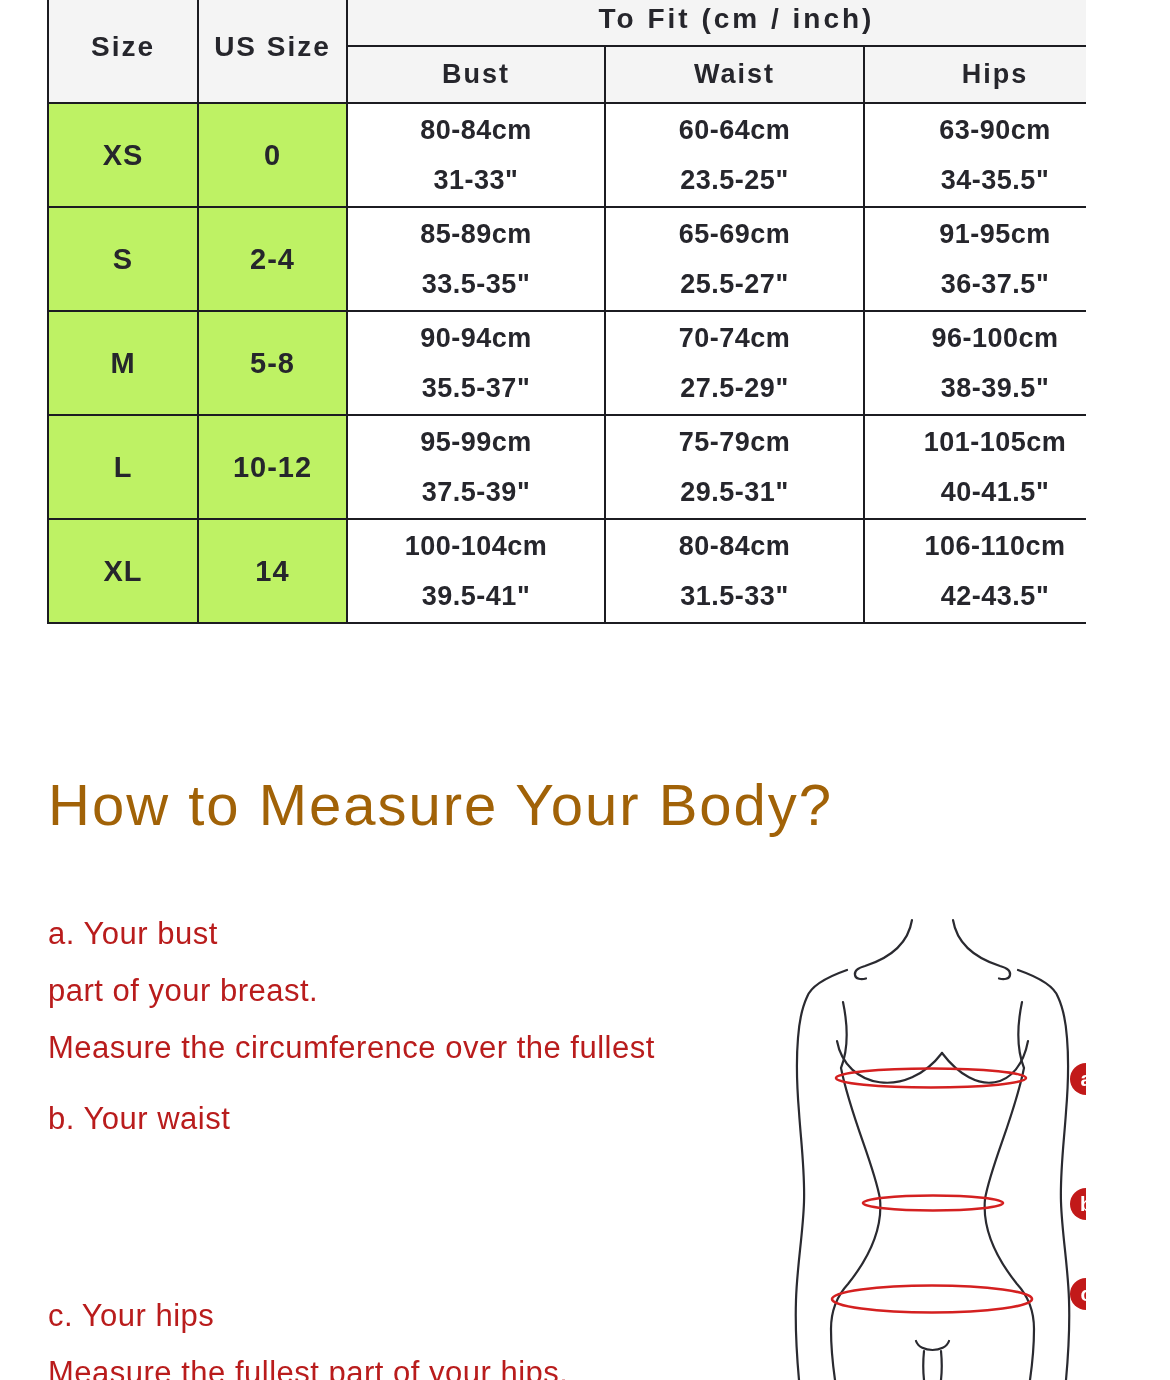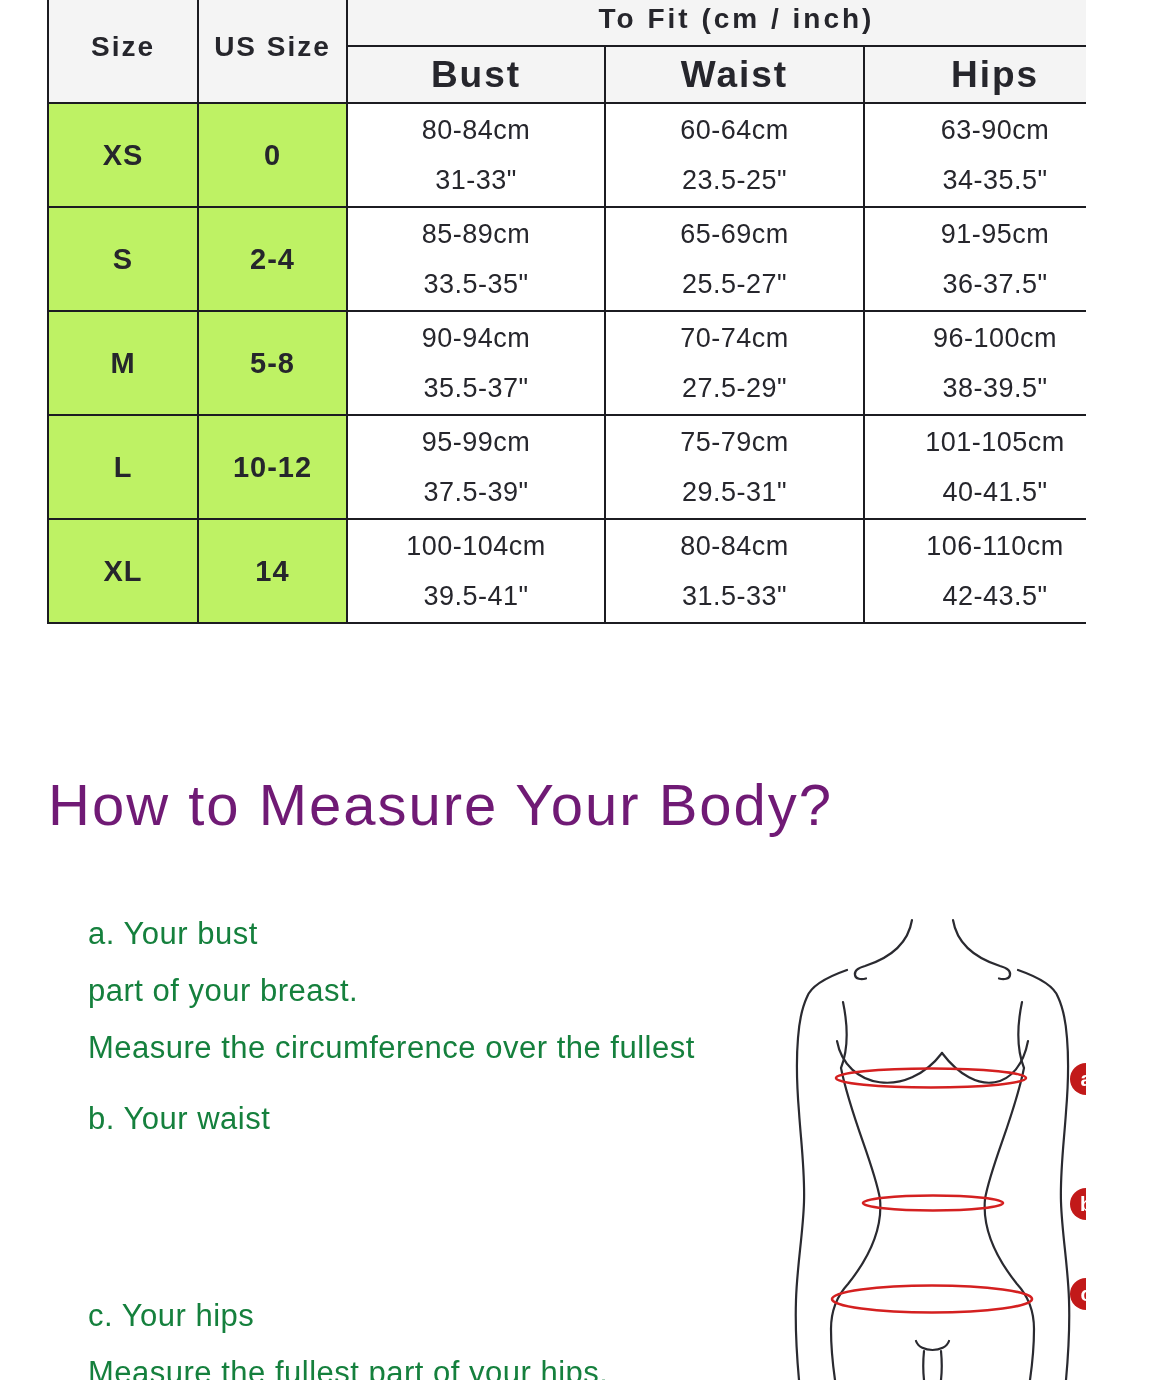--- a/index.html
+++ b/index.html
@@ -14,36 +14,36 @@
     border: 2px solid #1c1c21;
     text-align: center; vertical-align: middle;
     color: #26262c;
   }
   .size-chart th { background: #f4f4f4; font-weight: 700; }
   .row-tofit { height: 55px; }
   .row-subhead { height: 57px; }
   .row-data { height: 104px; }
   .th-span { font-size: 28px; letter-spacing: 2px; }
   .th-tofit { font-size: 28px; letter-spacing: 3px; }
-  .th-part { font-size: 37px; letter-spacing: 2px; }
+  .th-part { font-size: 27px; letter-spacing: 2px; }
   .cell-label { font-size: 29px; font-weight: 700; letter-spacing: 1px; background: #bef264; }
   .cell-meas { background: #ffffff; }
-  .cell-meas .ln { font-size: 27px; line-height: 50px; letter-spacing: 0.5px; font-weight: 400; }
+  .cell-meas .ln { font-size: 27px; line-height: 50px; letter-spacing: 0.5px; font-weight: 700; }
 
   
   .measure-heading {
     position: absolute; left: 48px; top: 770px;
     font-size: 58px; line-height: 70px; font-weight: 400;
-    letter-spacing: 2px; color: #701a75; white-space: nowrap;
+    letter-spacing: 2px; color: #a16207; white-space: nowrap;
   }
   .step { position: absolute; left: 48px; width: 740px; }
   .step-a { top: 905px; }
   .step-b { top: 1090px; }
   .step-c { top: 1287px; }
-  .step .line { font-size: 31px; line-height: 57px; letter-spacing: 0.5px; color: #15803d; white-space: nowrap; margin-left: 40px; }
+  .step .line { font-size: 31px; line-height: 57px; letter-spacing: 0.5px; color: #b91c1c; white-space: nowrap; }
 
   
   .diagram { position: absolute; left: 785px; top: 900px; width: 325px; height: 480px; }
   .diagram svg { display: block; }
   .marker-letter {
     font-family: "Liberation Sans", sans-serif;
     font-size: 20px; font-weight: 700; fill: #ffffff;
     text-anchor: middle;
   }
 </style>

